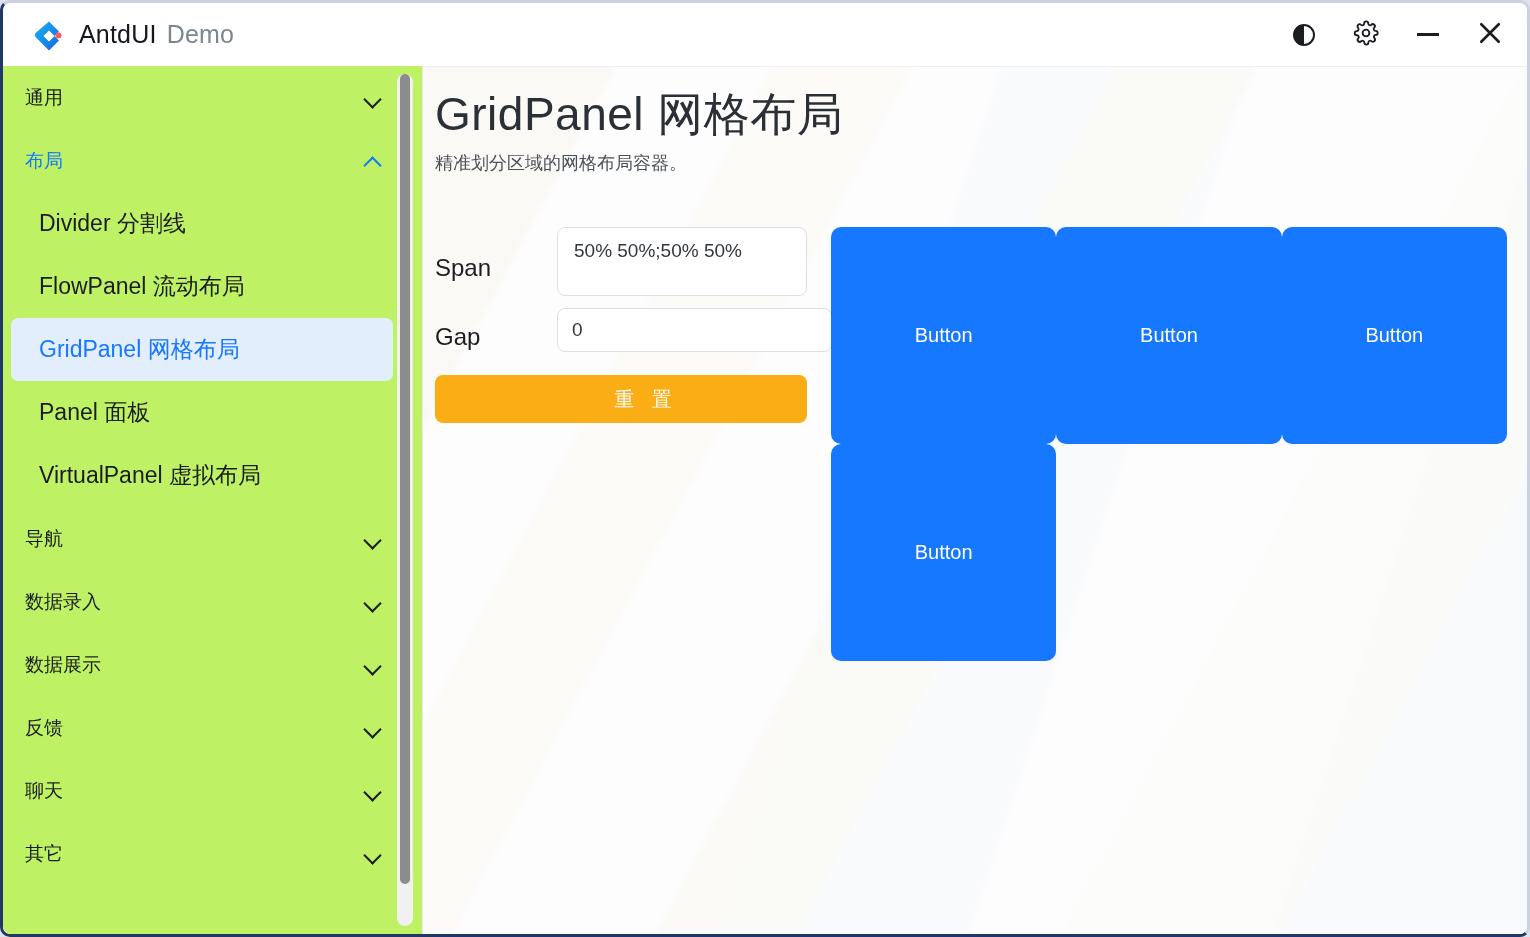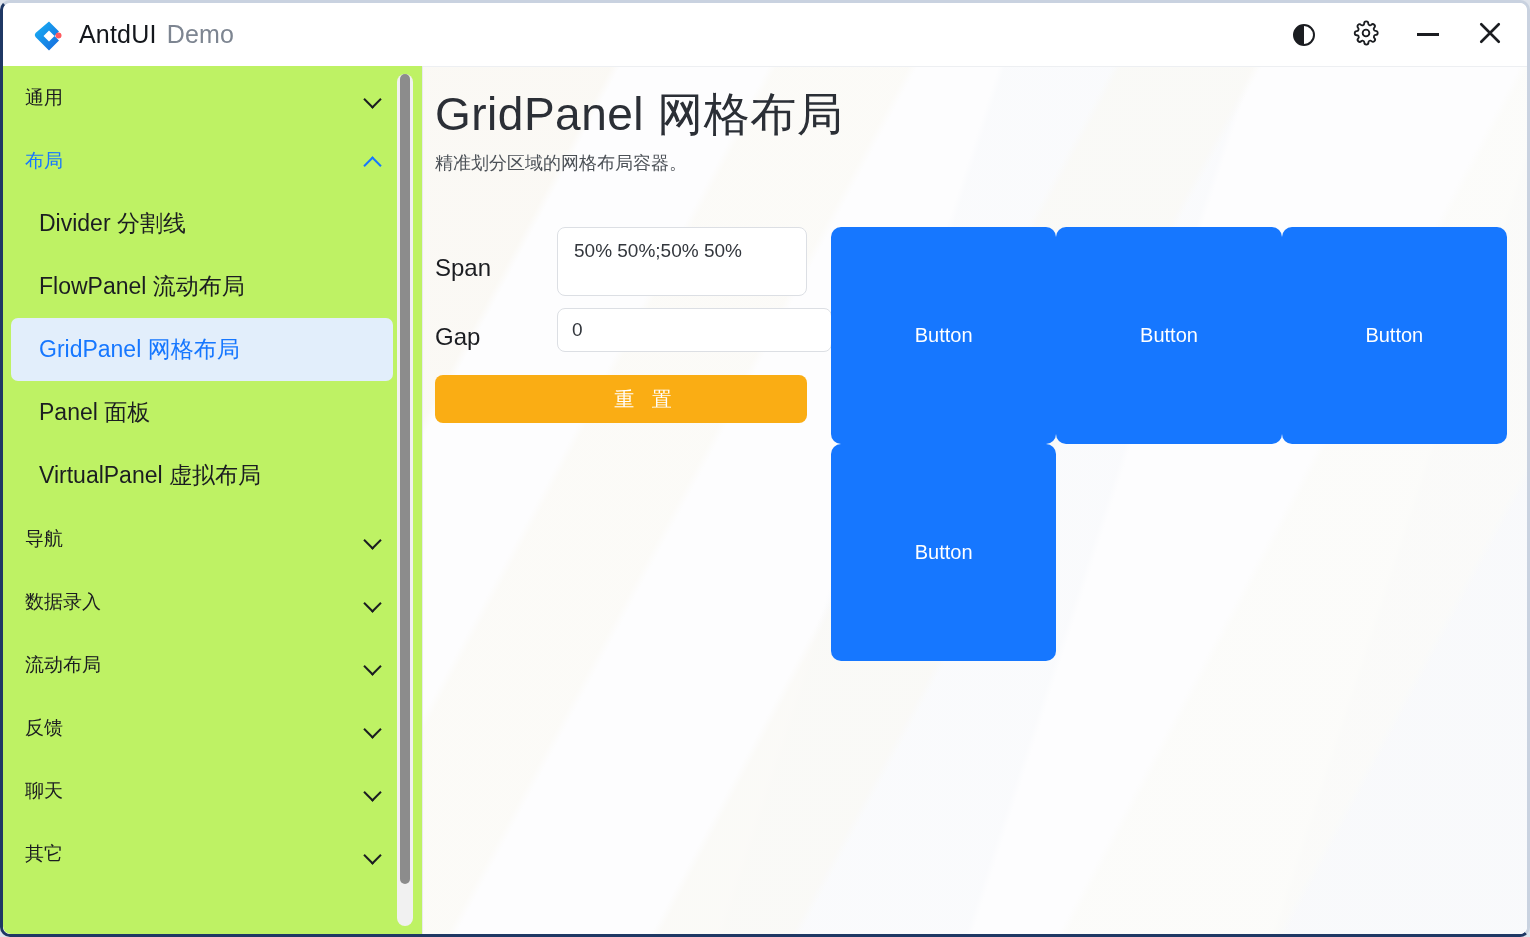--- a/index.html
+++ b/index.html
@@ -252,21 +252,21 @@
 
         <div class="menu-group-head">
           <span>导航</span>
           <span class="chev"></span>
         </div>
         <div class="menu-group-head">
           <span>数据录入</span>
           <span class="chev"></span>
         </div>
         <div class="menu-group-head">
-          <span>流动布局</span>
+          <span>数据展示</span>
           <span class="chev"></span>
         </div>
         <div class="menu-group-head">
           <span>反馈</span>
           <span class="chev"></span>
         </div>
         <div class="menu-group-head">
           <span>聊天</span>
           <span class="chev"></span>
         </div>

